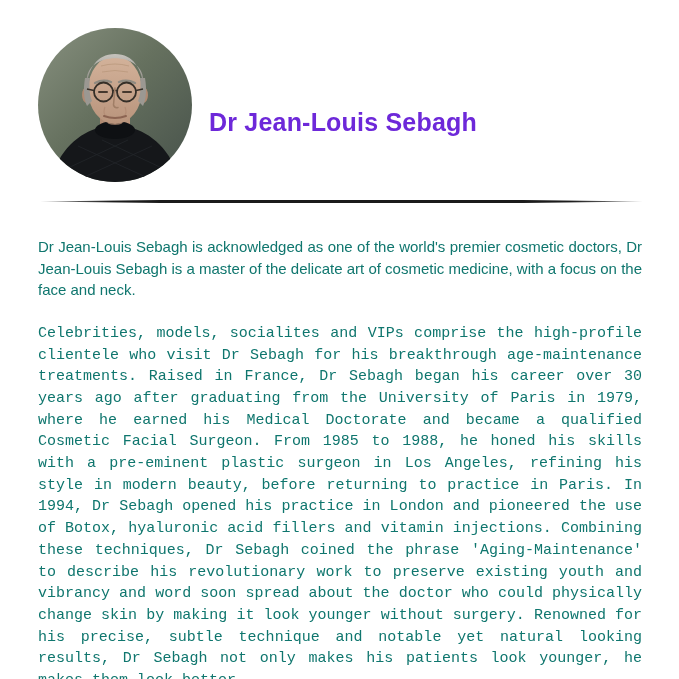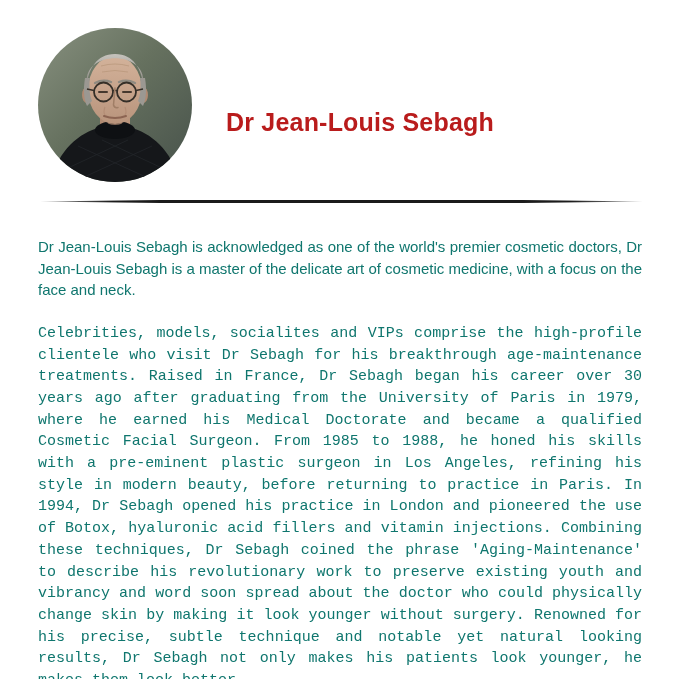--- a/index.html
+++ b/index.html
@@ -20,26 +20,26 @@
     left: 38px;
     top: 28px;
     width: 154px;
     height: 154px;
     border-radius: 50%;
     overflow: hidden;
   }
   .avatar svg { display: block; }
   .page-title {
     position: absolute;
-    left: 226px;
+    left: 209px;
     top: 91px;
     font-size: 25px;
     font-weight: 700;
     letter-spacing: 0.2px;
-    color: #b91c1c;
+    color: #6d28d9;
     white-space: nowrap;
     text-align: center;
   }
   .divider {
     position: absolute;
     left: 40px;
     top: 199px;
     width: 603px;
     height: 5px;
   }

